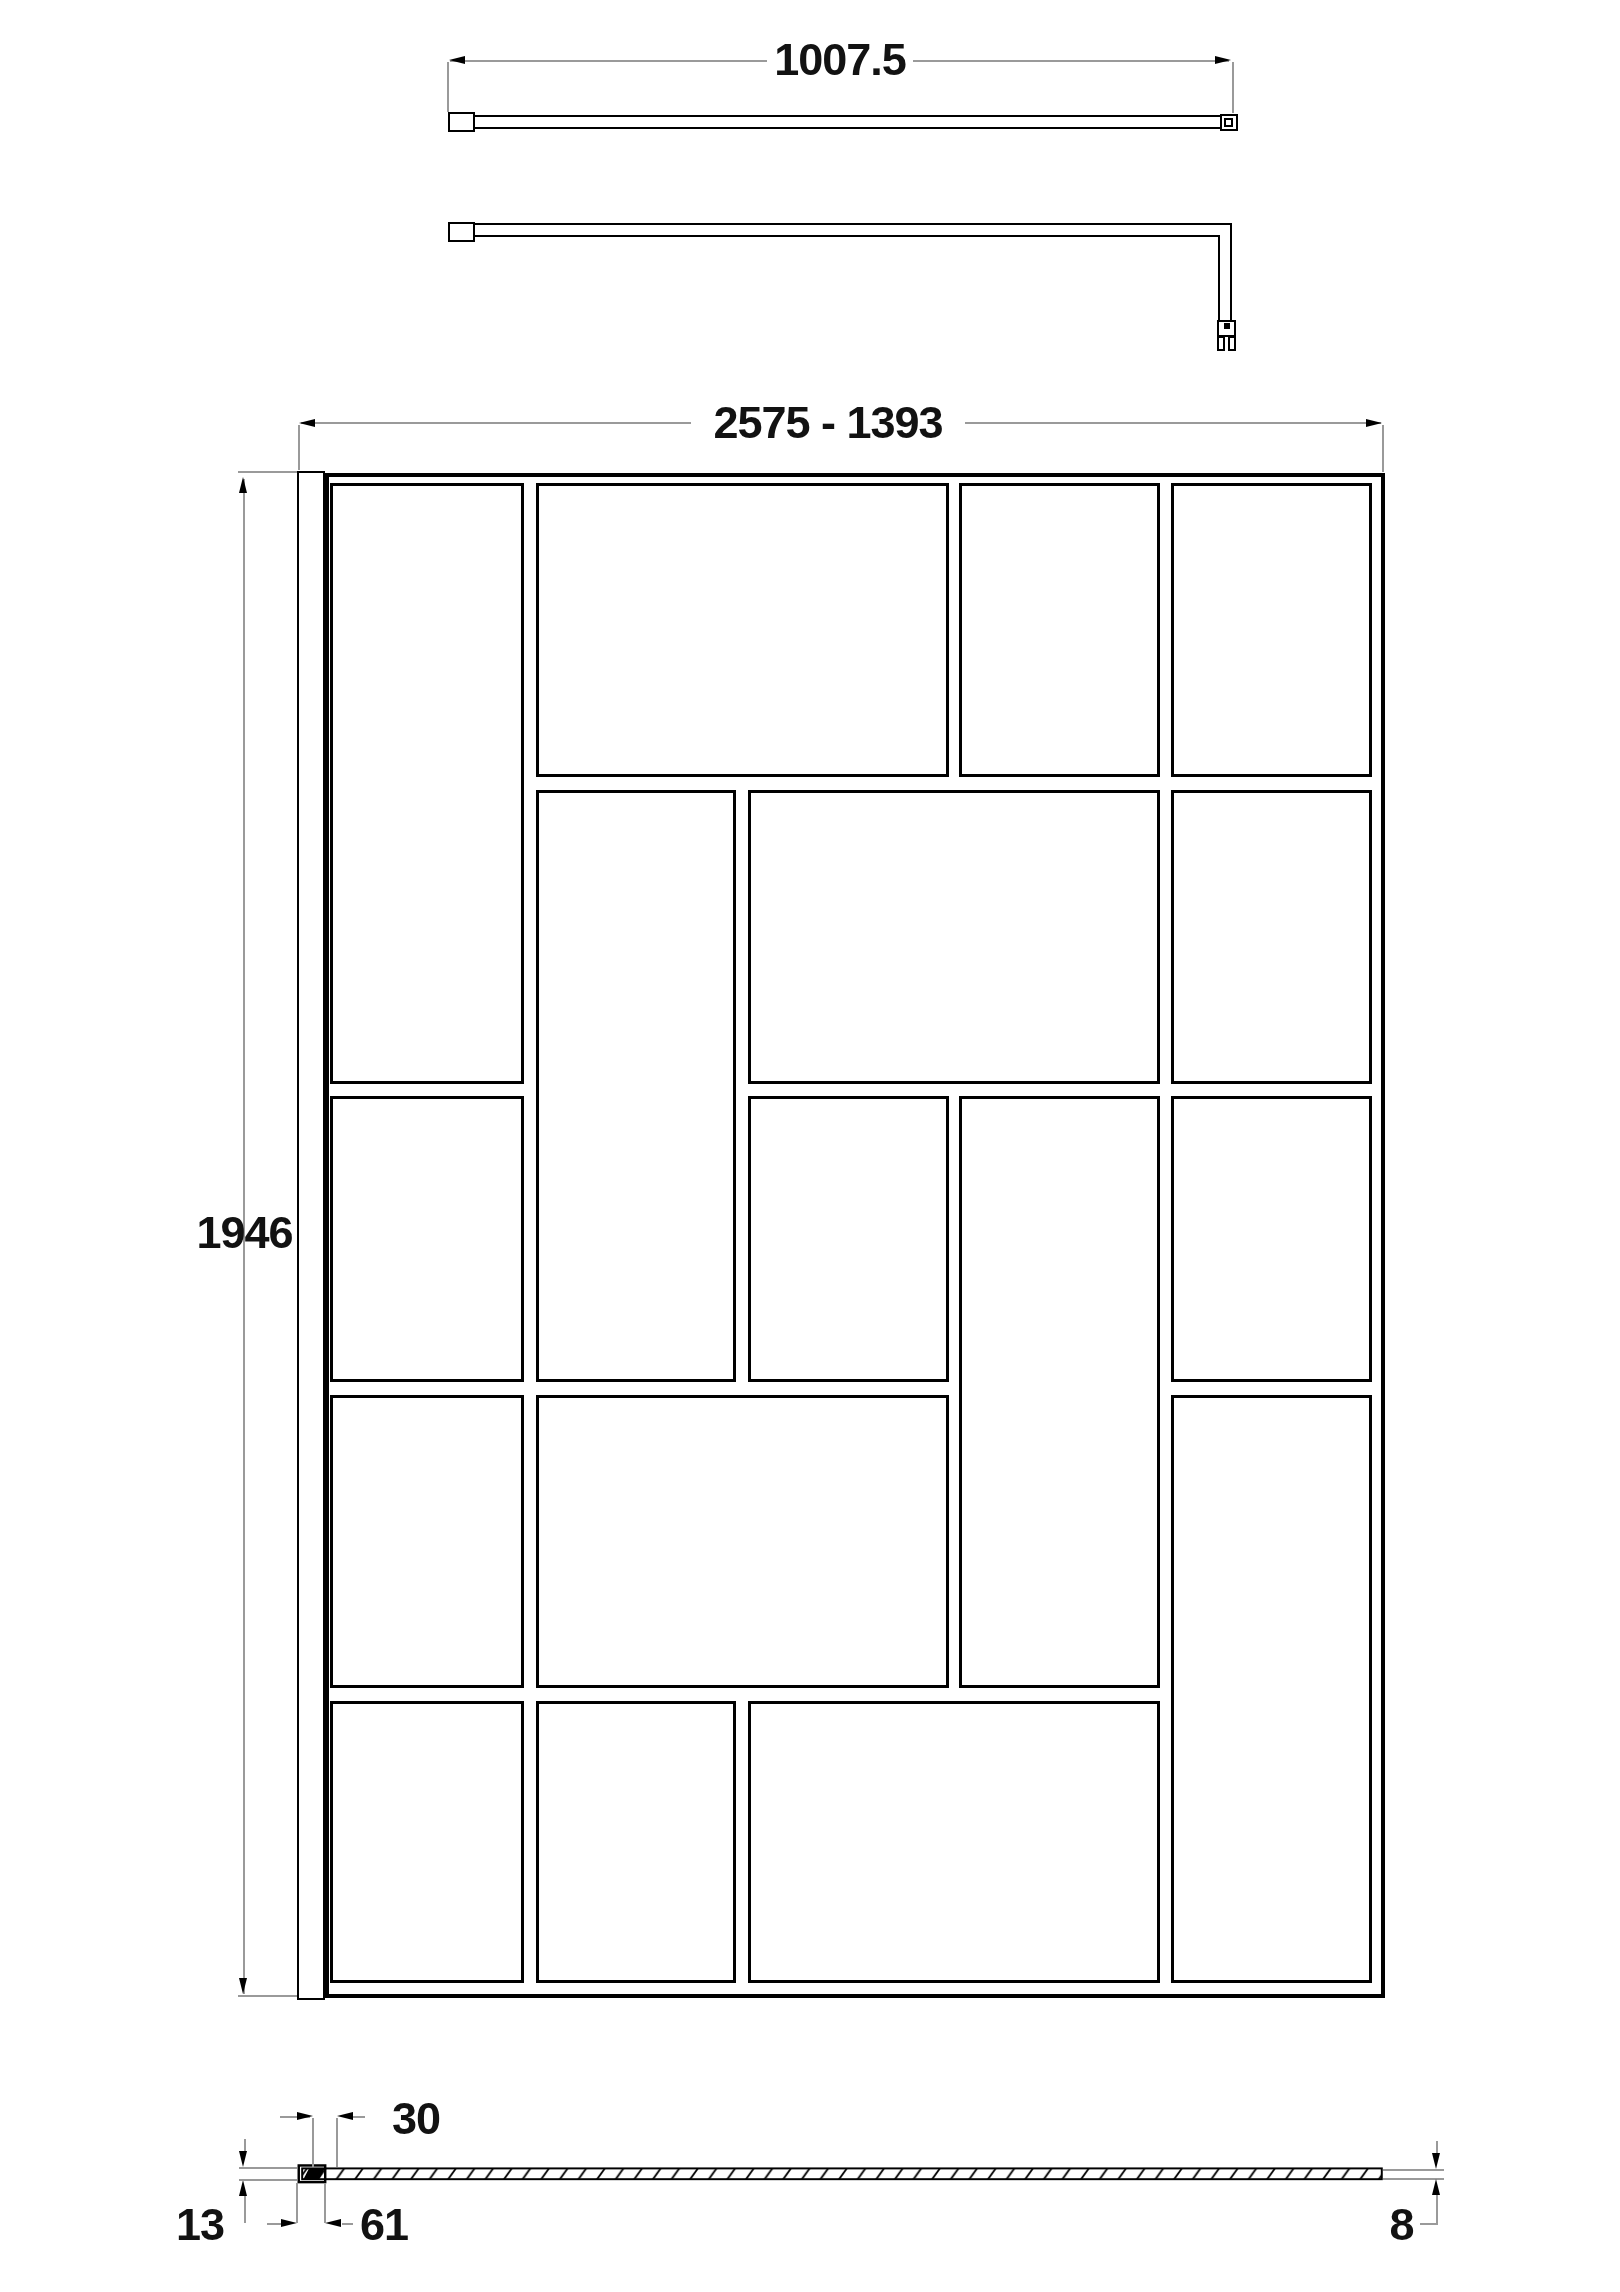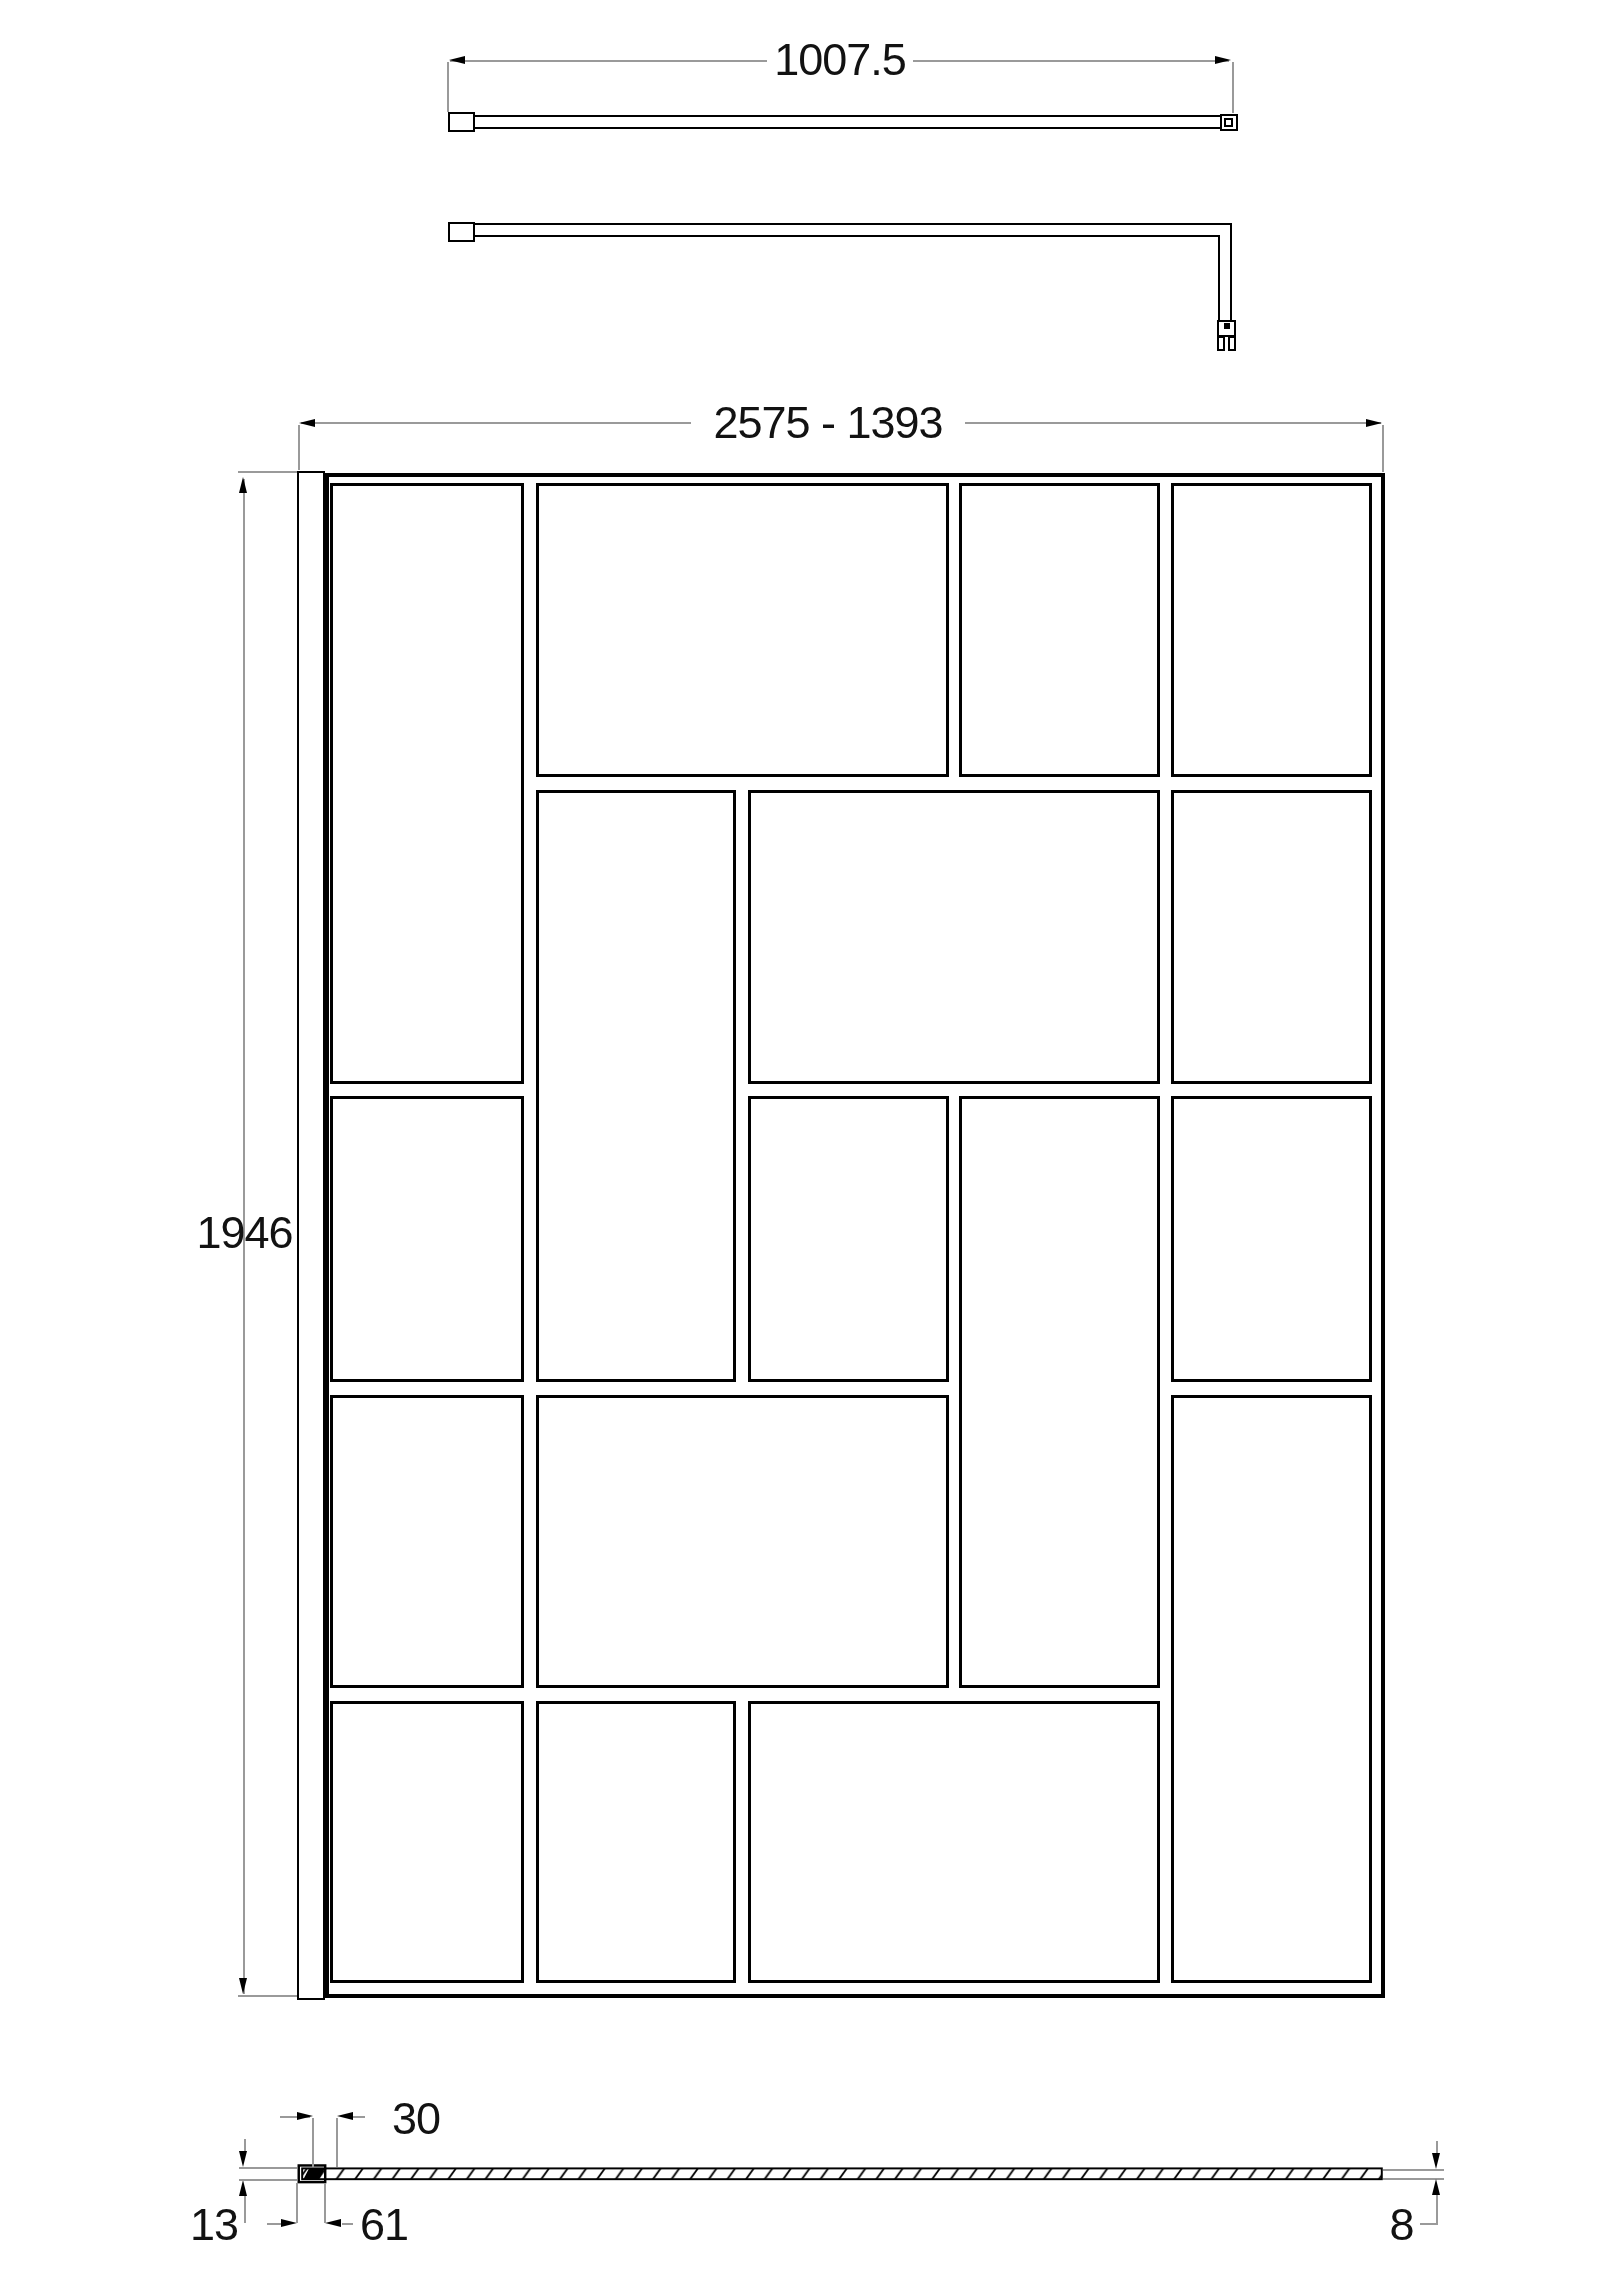--- a/index.html
+++ b/index.html
@@ -12,21 +12,21 @@
   .pane { position:absolute; box-sizing:border-box; border:3.9px solid #000; background:#fff; }
   .dl { position:absolute; background:#9a9a9a; }          
   .solid { position:absolute; background:#000; }
   .white { position:absolute; background:#fff; border:0; }
   .ah { position:absolute; width:0; height:0; }
   .ah.l { border-top:4.9px solid transparent; border-bottom:4.9px solid transparent; border-right:16.7px solid #000; }
   .ah.r { border-top:4.9px solid transparent; border-bottom:4.9px solid transparent; border-left:16.7px solid #000; }
   .ah.u { border-left:4.9px solid transparent; border-right:4.9px solid transparent; border-bottom:16.7px solid #000; }
   .ah.d { border-left:4.9px solid transparent; border-right:4.9px solid transparent; border-top:16.7px solid #000; }
   .lbl {
-    position:absolute; font-weight:400; font-size:45px; line-height:1;
+    position:absolute; font-weight:700; font-size:45px; line-height:1;
     color:#121212; text-align:center; letter-spacing:-1px; white-space:nowrap;
   }
   .lbl.right { text-align:right; }
 </style>
 </head>
 <body>
 
 <div id="stage">
 
   <div>
@@ -119,21 +119,21 @@
     <div class="lbl" style="left:372px;top:2096px;width:88px">30</div>
   </div>
 
   <div>
     <div class="dl" style="left:244px;top:2139px;width:2px;height:13.7px"></div>
     <div class="ah d" style="left:239px;top:2151px"></div>
     <div class="ah u" style="left:239px;top:2180px"></div>
     <div class="dl" style="left:244px;top:2196px;width:2px;height:27.4px"></div>
     <div class="dl" style="left:239px;top:2167px;width:58px;height:2px"></div>
     <div class="dl" style="left:239px;top:2179px;width:58px;height:2px"></div>
-    <div class="lbl right" style="left:155px;top:2202px;width:83px">13</div>
+    <div class="lbl right" style="left:141px;top:2202px;width:83px">13</div>
   </div>
 
   <div>
     <div class="dl" style="left:267px;top:2223px;width:14.7px;height:2px"></div>
     <div class="ah r" style="left:281px;top:2219px"></div>
     <div class="ah l" style="left:325px;top:2219px"></div>
     <div class="dl" style="left:342px;top:2223px;width:10.8px;height:2px"></div>
     <div class="dl" style="left:296px;top:2183px;width:2px;height:40px"></div>
     <div class="dl" style="left:324px;top:2183px;width:2px;height:40px"></div>
     <div class="lbl" style="left:345px;top:2202px;width:78px">61</div>

